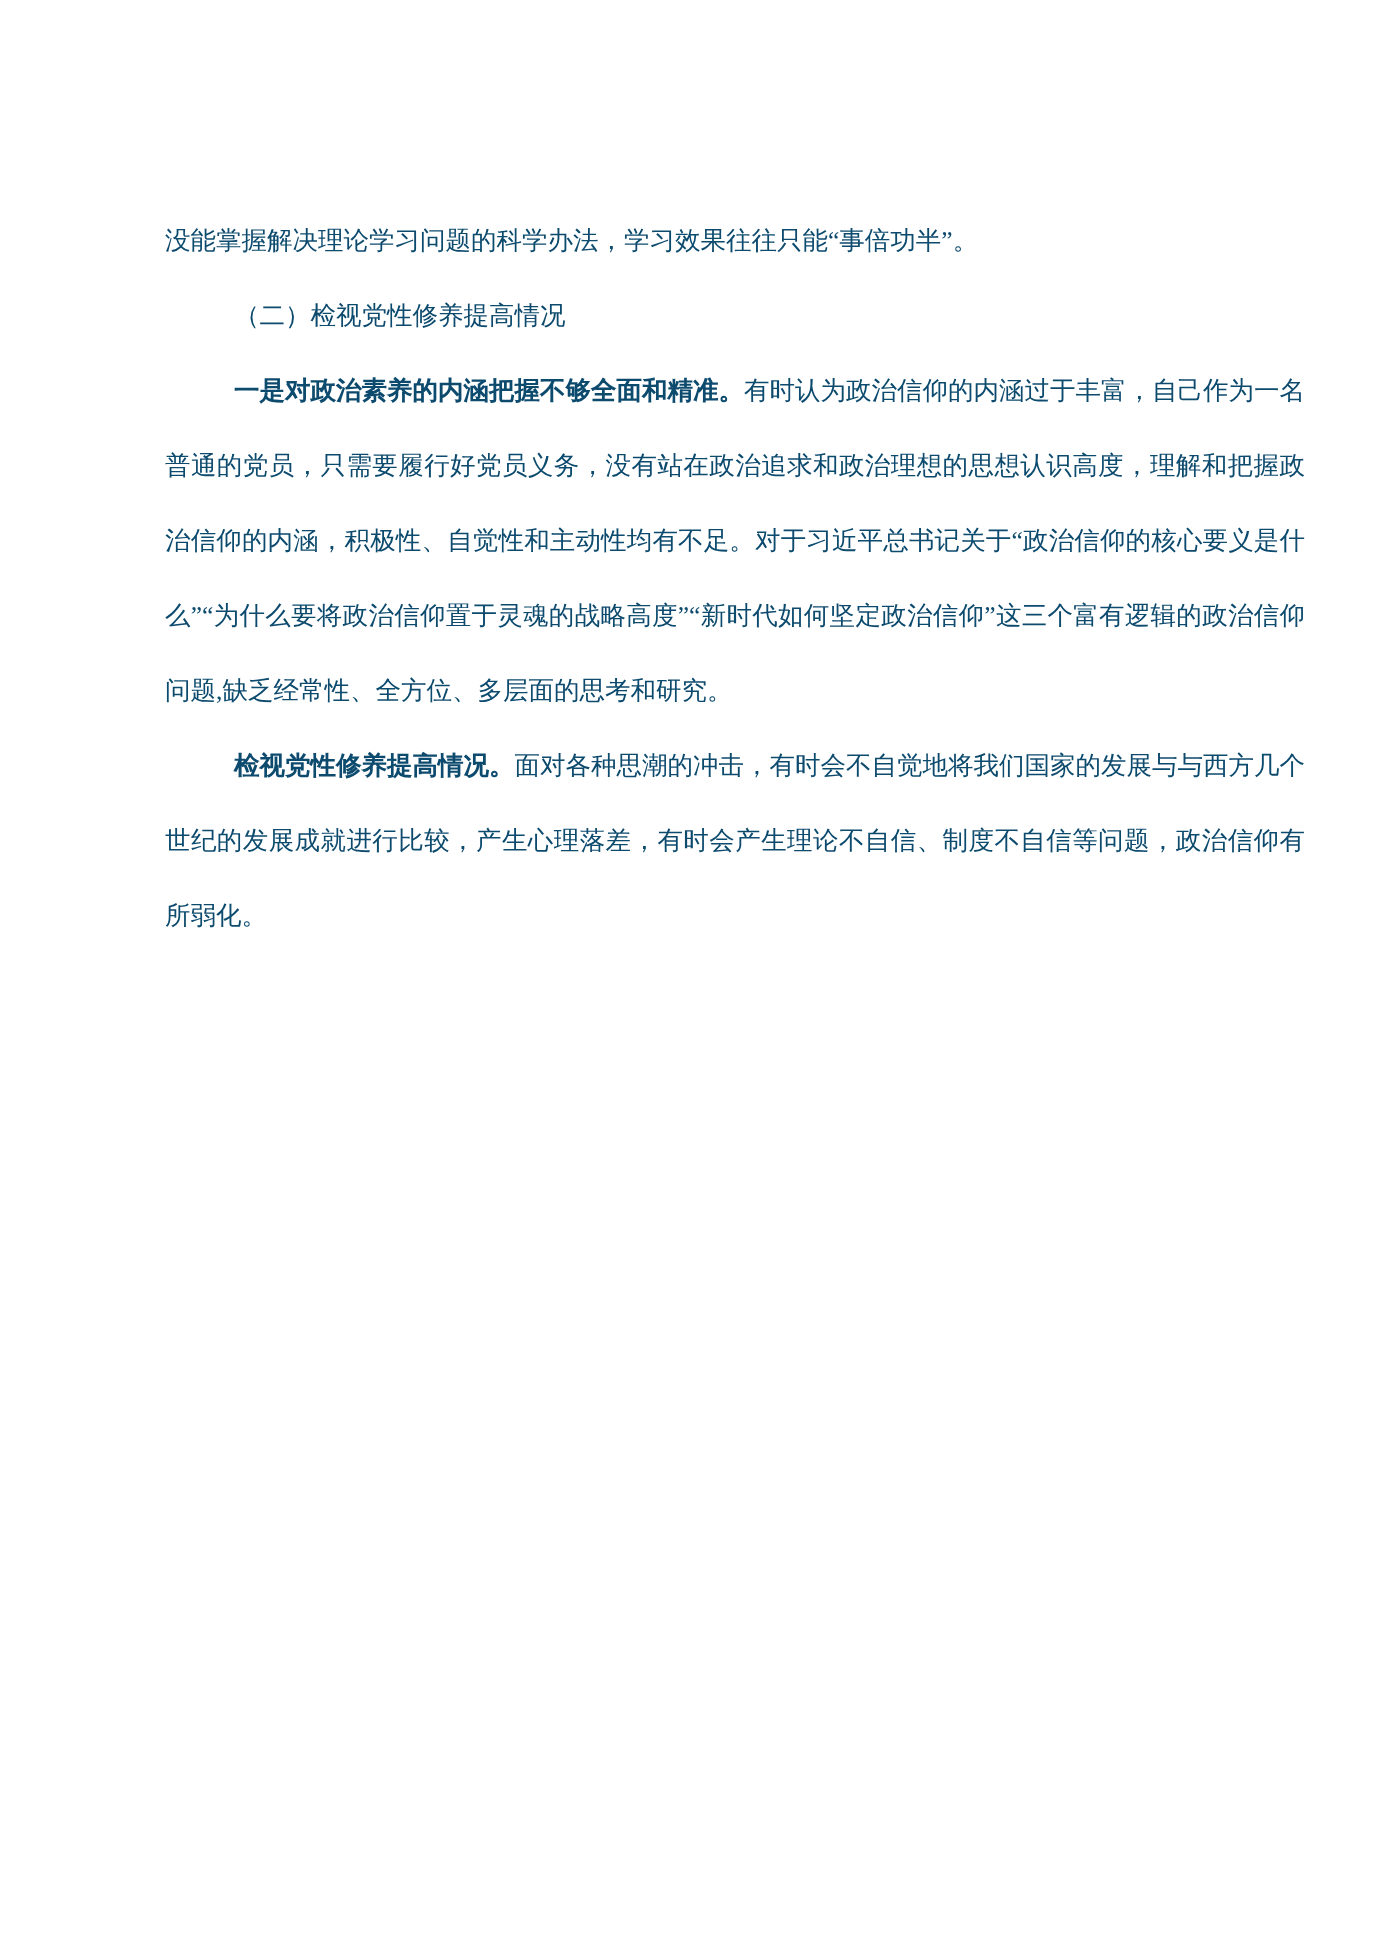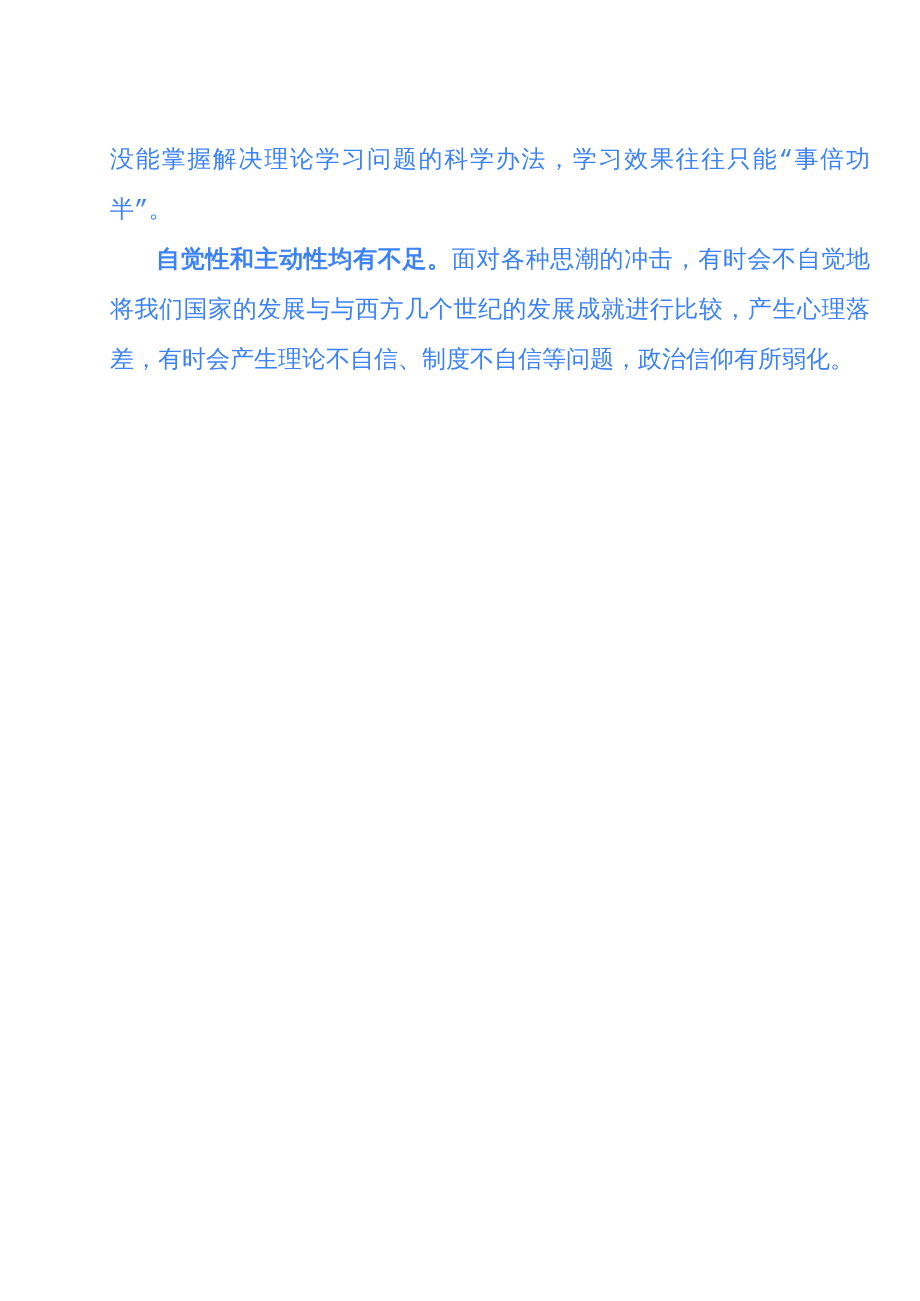--- a/index.html
+++ b/index.html
@@ -12,24 +12,24 @@
     width: 920px;
     height: 1301px;
     background: #ffffff;
     overflow: hidden;
   }
   .doc-content {
     position: absolute;
     left: 110px;
     top: 136px;
     width: 760px;
-    font-family: Liberation Mono, monospace;
-    font-size: 24px;
+    font-family: Liberation Serif, serif;
+    font-size: 17px;
     line-height: 50px;
-    color: #3b82f6;
+    color: #0c4a6e;
     text-align: justify;
     text-justify: inter-ideograph;
   }
   .doc-content p {
     margin: 0;
     padding: 0;
   }
   .doc-content p.indent {
     text-indent: 46px;
   }
@@ -41,21 +41,27 @@
 <body>
 
 <div class="page">
   <div class="doc-content">
 
     <p>
       <span>没能掌握解决理论学习问题的科学办法，学习效果往往只能“事倍功半”。</span>
     </p>
 
 
+    <p class="indent">
+      <span>（二）检视党性修养提高情况</span>
+    </p>
 
+    <p class="indent">
+      <span class="run-bold">一是对政治素养的内涵把握不够全面和精准。</span><span>有时认为政治信仰的内涵过于丰富，自己作为一名普通的党员，只需要履行好党员义务，没有站在政治追求和政治理想的思想认识高度，理解和把握政治信仰的内涵，积极性、自觉性和主动性均有不足。对于习近平总书记关于“政治信仰的核心要义是什么”“为什么要将政治信仰置于灵魂的战略高度”“新时代如何坚定政治信仰”这三个富有逻辑的政治信仰问题,缺乏经常性、全方位、多层面的思考和研究。</span>
+    </p>
 
 
     <p class="indent">
-      <span class="run-bold">自觉性和主动性均有不足。</span><span>面对各种思潮的冲击，有时会不自觉地将我们国家的发展与与西方几个世纪的发展成就进行比较，产生心理落差，有时会产生理论不自信、制度不自信等问题，政治信仰有所弱化。</span>
+      <span class="run-bold">检视党性修养提高情况。</span><span>面对各种思潮的冲击，有时会不自觉地将我们国家的发展与与西方几个世纪的发展成就进行比较，产生心理落差，有时会产生理论不自信、制度不自信等问题，政治信仰有所弱化。</span>
     </p>
 
   </div>
 </div>
 
 </body></html>

